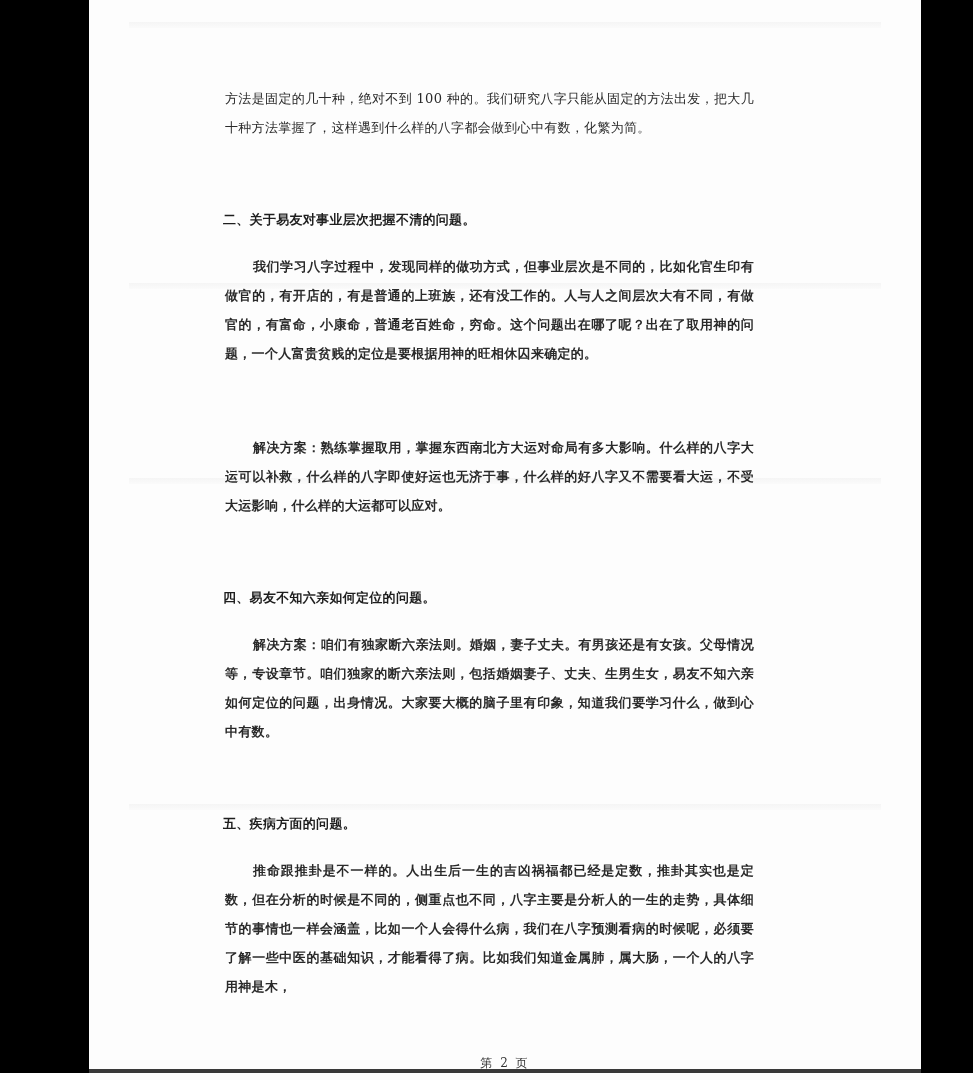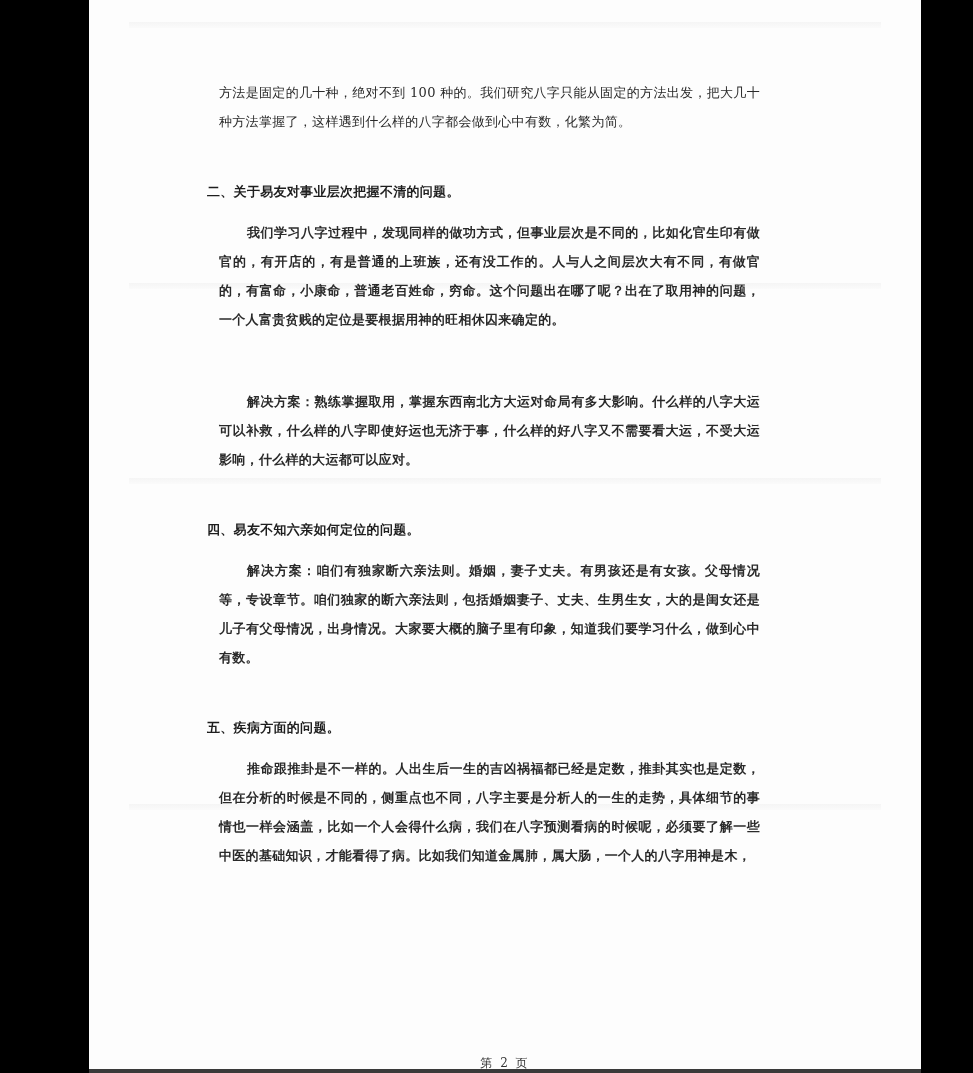--- a/index.html
+++ b/index.html
@@ -12,23 +12,23 @@
     background:#fdfdfd;
   }
   .bottom-bar {
     position:absolute; left:89px; top:1069px; width:832px; height:4px; background:#3a3a3a;
   }
   .band { position:absolute; left:40px; right:40px; height:6px; background:linear-gradient(#f3f3f3,#fafafa); opacity:.8; }
   .content {
     position:absolute; left:118px; top:66px; width:565px;
     color:#2a2a2a; font-size:13px; line-height:29px; letter-spacing:0.3px;
   }
-  .para { margin:12px; text-align:justify; text-indent:0; }
+  .para { margin:18px; text-align:justify; text-indent:0; }
   .para.indent { text-indent:28px;font-weight:bold; }
-  .heading { margin:0; font-weight:bold; font-family:"DejaVu Sans","Liberation Sans",sans-serif; color:#1e1e1e; font-size:13px; }
+  .heading { margin:16px; font-weight:bold; font-family:"DejaVu Sans","Liberation Sans",sans-serif; color:#1e1e1e; font-size:13px; }
   .gap { height:29px; }
   .page-number {
     position:absolute; left:0; right:0; top:1011px; text-align:center;
     font-size:12px; color:#333; letter-spacing:2px;margin-top:44px;
   }
 </style>
 </head>
 <body>
 
 <div class="page">
@@ -39,21 +39,21 @@
 
   <div class="content">
     <p class="para">方法是固定的几十种，绝对不到 100 种的。我们研究八字只能从固定的方法出发，把大几十种方法掌握了，这样遇到什么样的八字都会做到心中有数，化繁为简。</p>
     <div class="gap"></div>
     <p class="heading">二、关于易友对事业层次把握不清的问题。</p>
     <p class="para indent">我们学习八字过程中，发现同样的做功方式，但事业层次是不同的，比如化官生印有做官的，有开店的，有是普通的上班族，还有没工作的。人与人之间层次大有不同，有做官的，有富命，小康命，普通老百姓命，穷命。这个问题出在哪了呢？出在了取用神的问题，一个人富贵贫贱的定位是要根据用神的旺相休囚来确定的。</p>
     <div class="gap"></div>
     <p class="para indent">解决方案：熟练掌握取用，掌握东西南北方大运对命局有多大影响。什么样的八字大运可以补救，什么样的八字即使好运也无济于事，什么样的好八字又不需要看大运，不受大运影响，什么样的大运都可以应对。</p>
     <div class="gap"></div>
     <p class="heading">四、易友不知六亲如何定位的问题。</p>
-    <p class="para indent">解决方案：咱们有独家断六亲法则。婚姻，妻子丈夫。有男孩还是有女孩。父母情况等，专设章节。咱们独家的断六亲法则，包括婚姻妻子、丈夫、生男生女，大的是闺女还是儿子有父母情况，出身情况。大家要大概的脑子里有印象，知道我们要学习什么，做到心中有数。</p>
+    <p class="para indent">解决方案：咱们有独家断六亲法则。婚姻，妻子丈夫。有男孩还是有女孩。父母情况等，专设章节。咱们独家的断六亲法则，包括婚姻妻子、丈夫、生男生女，易友不知六亲如何定位的问题，出身情况。大家要大概的脑子里有印象，知道我们要学习什么，做到心中有数。</p>
     <div class="gap"></div>
     <p class="heading">五、疾病方面的问题。</p>
     <p class="para indent">推命跟推卦是不一样的。人出生后一生的吉凶祸福都已经是定数，推卦其实也是定数，但在分析的时候是不同的，侧重点也不同，八字主要是分析人的一生的走势，具体细节的事情也一样会涵盖，比如一个人会得什么病，我们在八字预测看病的时候呢，必须要了解一些中医的基础知识，才能看得了病。比如我们知道金属肺，属大肠，一个人的八字用神是木，</p>
   </div>
 
   <div class="page-number">第 2 页</div>
 </div>
 <div class="bottom-bar"></div>
 
 </body></html>

